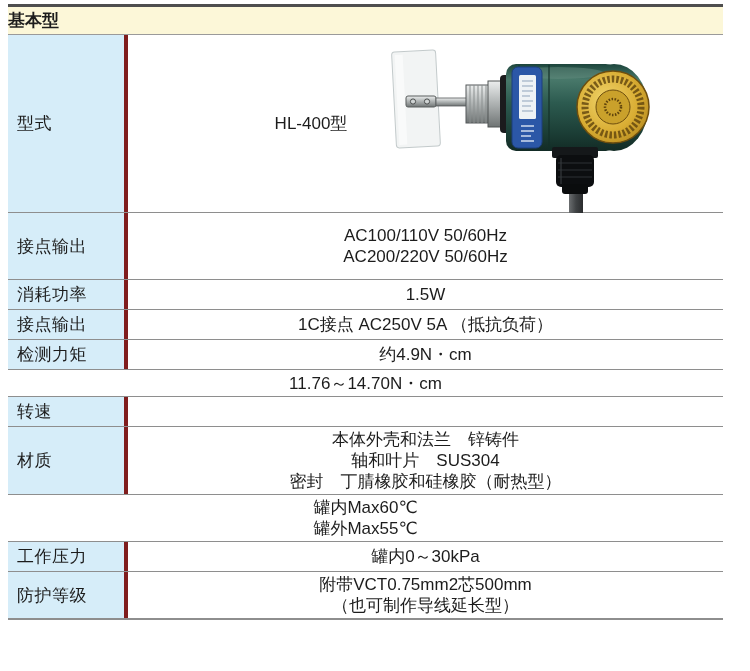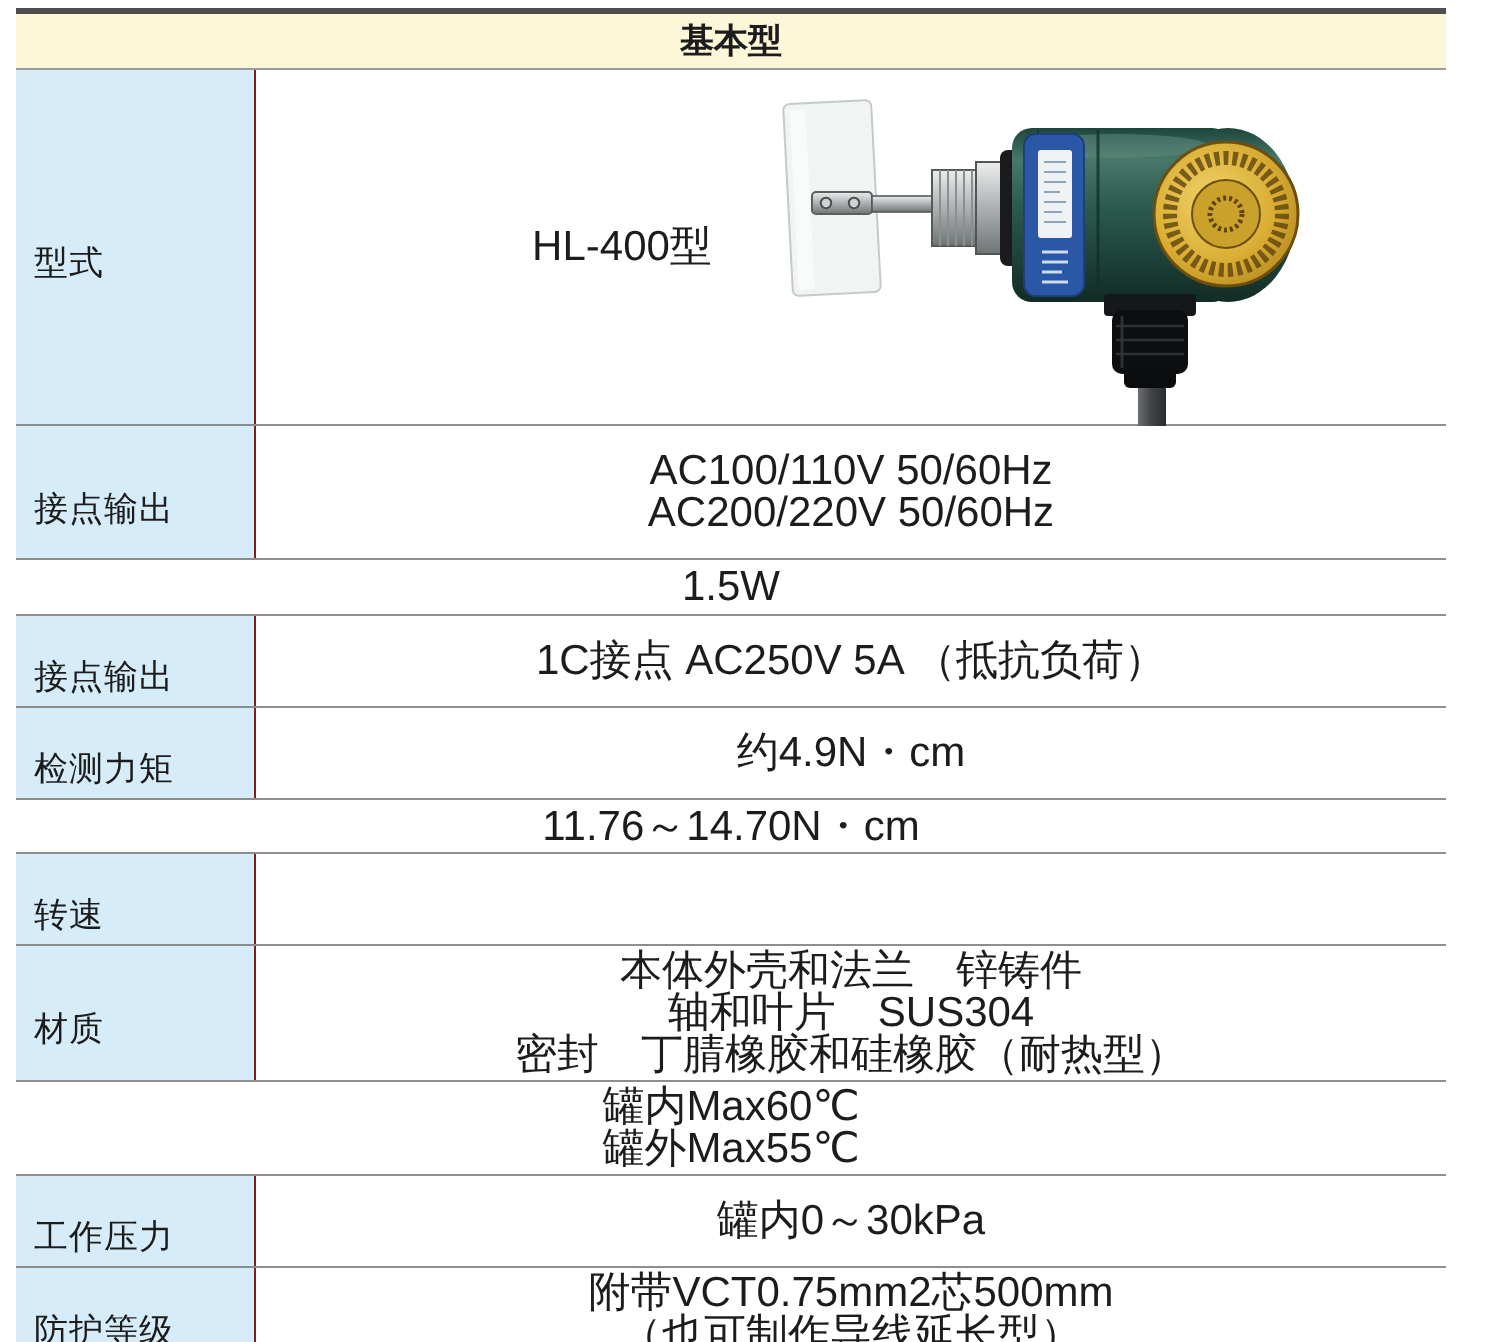--- a/index.html
+++ b/index.html
@@ -12,35 +12,35 @@
   .page{position:relative;width:750px;height:671px;background:#ffffff;}
   .spec-table{
     position:absolute;left:8px;top:4px;width:715px;
     border-bottom:2px solid #8e8e8e;
   }
   .table-header{
     border-top:3px solid #4e4e4e;
     border-bottom:1px solid #9a9a9a;
     background:#fcf7d8;
     height:27px;line-height:27px;
-    text-align:center;font-weight:bold;font-size:17px;
+    font-weight:bold;font-size:17px;
   }
   .row{display:flex;border-bottom:1px solid #8e8e8e;box-sizing:border-box;}
   .row:last-child{border-bottom:none;}
   .label-cell{
     width:120px;flex:0 0 120px;box-sizing:border-box;
-    background:#d6edf9;border-right:1px solid #7f1d1d;
-    padding:19px 4px 3px 9px;
+    background:#d6edf9;border-right:4px solid #7f1d1d;
+    padding:3px 4px 3px 9px;
     display:flex;align-items:center;
     font-size:17px;letter-spacing:0.5px;
   }
   .value-cell{
     flex:1;display:flex;flex-direction:column;
     justify-content:center;align-items:center;
-    text-align:center;font-size:21px;line-height:21px;
+    text-align:center;font-size:17px;line-height:21px;
     padding:2px 4px;box-sizing:border-box;
   }
   
   .row-0{min-height:178px}.row-1{min-height:67px}.row-2{min-height:28px}
   .row-3{min-height:28px}.row-4{min-height:28px}.row-5{min-height:28px}
   .row-6{min-height:27px}.row-7{min-height:28px}.row-8{min-height:66px}
   .row-9{min-height:47px}.row-10{min-height:27px}.row-11{min-height:27px}
   .row-12{min-height:45px}
   
   .model-cell{position:relative;padding:0;}
@@ -135,20 +135,21 @@
 </div>
         </div>
         <div class="row row-1">
           <div class="label-cell">接点输出</div>
           <div class="value-cell">
             <div class="value-line">AC100/110V 50/60Hz</div>
             <div class="value-line">AC200/220V 50/60Hz</div>
           </div>
         </div>
         <div class="row row-2">
+          <div class="label-cell">消耗功率</div>
           <div class="value-cell">
             <div class="value-line">1.5W</div>
           </div>
         </div>
         <div class="row row-4">
           <div class="label-cell">接点输出</div>
           <div class="value-cell">
             <div class="value-line">1C接点  AC250V 5A （抵抗负荷）</div>
           </div>
         </div>

